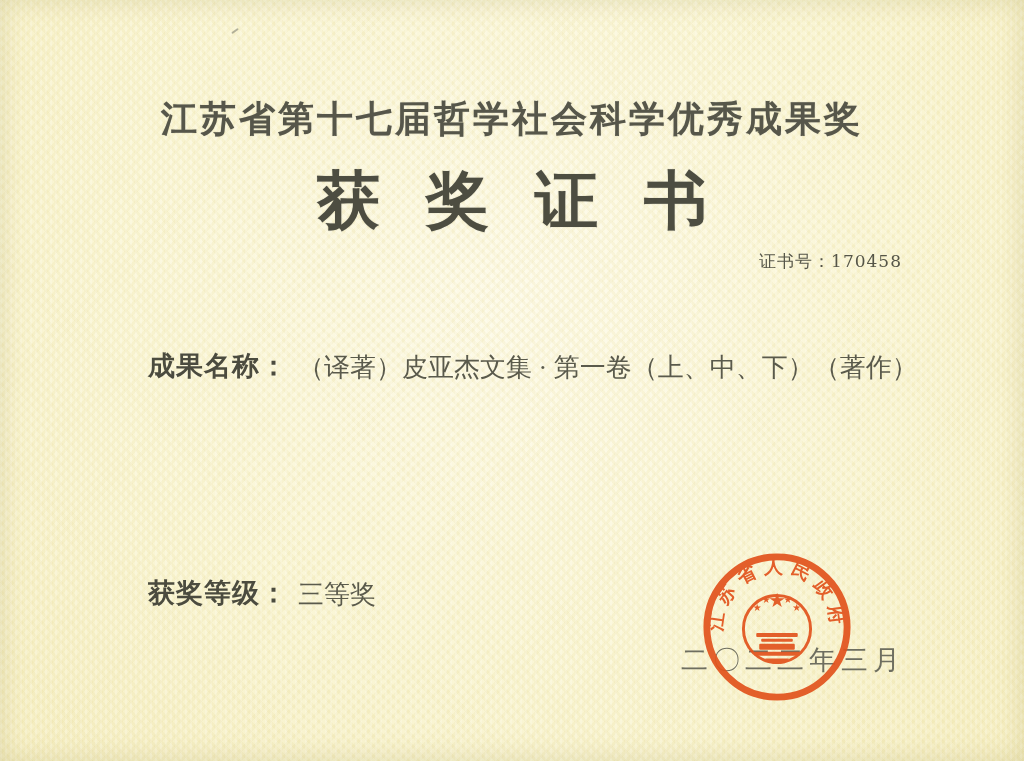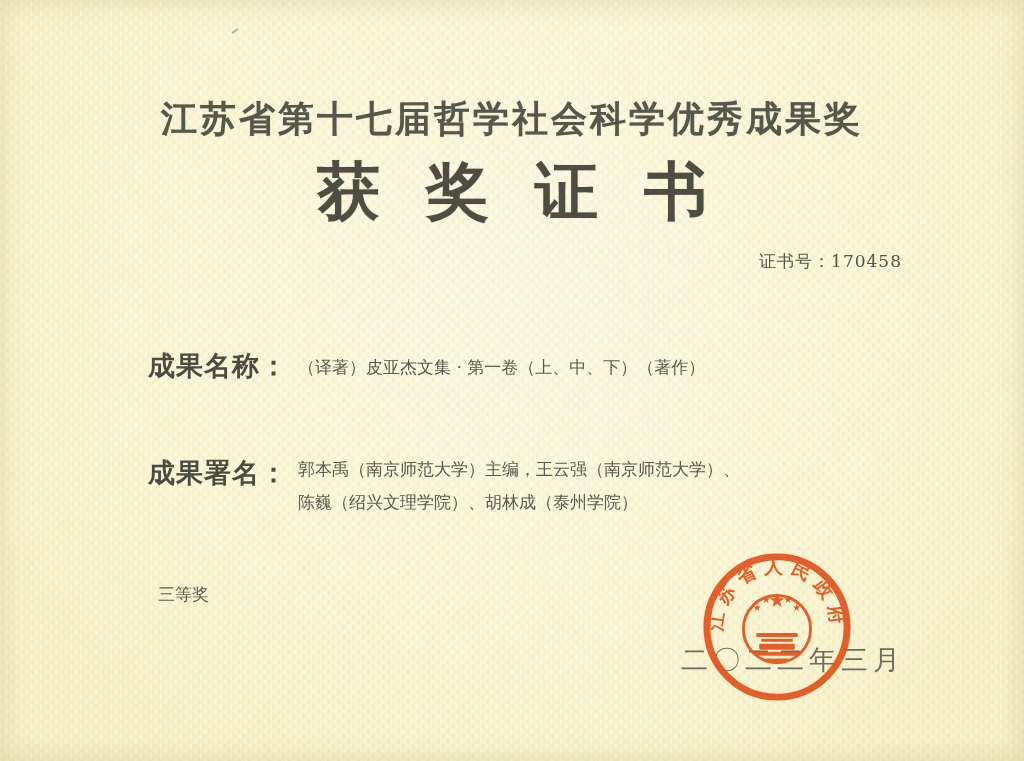--- a/index.html
+++ b/index.html
@@ -32,21 +32,21 @@
     top: 95px; left: 0; width: 100%;
     text-align: center;
     font-size: 36px;
     font-weight: bold;
     letter-spacing: 3px;
     color: #56564a;
     text-shadow: 0 0 1px rgba(86,86,74,0.4);
   }
   .title-line2 {
     position: absolute;
-    top: 149px; left: 0; width: 100%;
+    top: 158px; left: 0; width: 100%;
     text-align: center;
     font-size: 63px;
     font-weight: bold;
     letter-spacing: 46px;
     text-indent: 46px; 
     color: #4d4d41;
     text-shadow: 0 0 1px rgba(77,77,65,0.45);
   }
 
   .cert-no {
@@ -65,26 +65,27 @@
   }
   .field-label {
     font-weight: bold;
     font-size: 27px;
     color: #4b4b3f;
     white-space: nowrap;
     flex: 0 0 auto;
     letter-spacing: 1px;
   }
   .field-value {
-    font-size: 17px;
+    font-size: 26px;
     color: #5a5a4c;
     padding-top: 3px;
     padding-left: 10px;
     line-height: 33px;
     max-width: 640px;
+    font-family: Liberation Serif, serif;
   }
   .row-name    { top: 348px; }
   .row-authors { top: 455px; }
   .row-authors .field-value { padding-top: 0; margin-top: -2px; }
   .row-grade   { top: 575px; }
 
   .date-line {
     position: absolute;
     top: 642px; left: 681px;
     font-size: 27px;
@@ -122,29 +123,23 @@
 
   <div class="cert-no">
     <span>证书号：</span><span>170458</span>
   </div>
 
   <div class="field-row row-name">
     <div class="field-label">成果名称：</div>
     <div class="field-value">（译著）皮亚杰文集 · 第一卷（上、中、下）（著作）</div>
   </div>
 
-  <div class="field-row row-authors">
-    <div class="field-label">成果署名：</div>
-    <div class="field-value">
-      <div>郭本禹（南京师范大学）主编，王云强（南京师范大学）、</div>
-      <div>陈巍（绍兴文理学院）、胡林成（泰州学院）</div>
-    </div>
-  </div>
 
   <div class="field-row row-grade">
+    <div class="field-label">获奖等级：</div>
     <div class="field-value">三等奖</div>
   </div>
 
   <div class="date-line">二〇二二年三月</div>
 
   <svg class="seal" viewBox="0 0 160 160" xmlns="http://www.w3.org/2000/svg">
 
     <circle cx="80" cy="80" r="71" fill="none" stroke="#e2531d" stroke-width="7"></circle>
 
     <defs>

